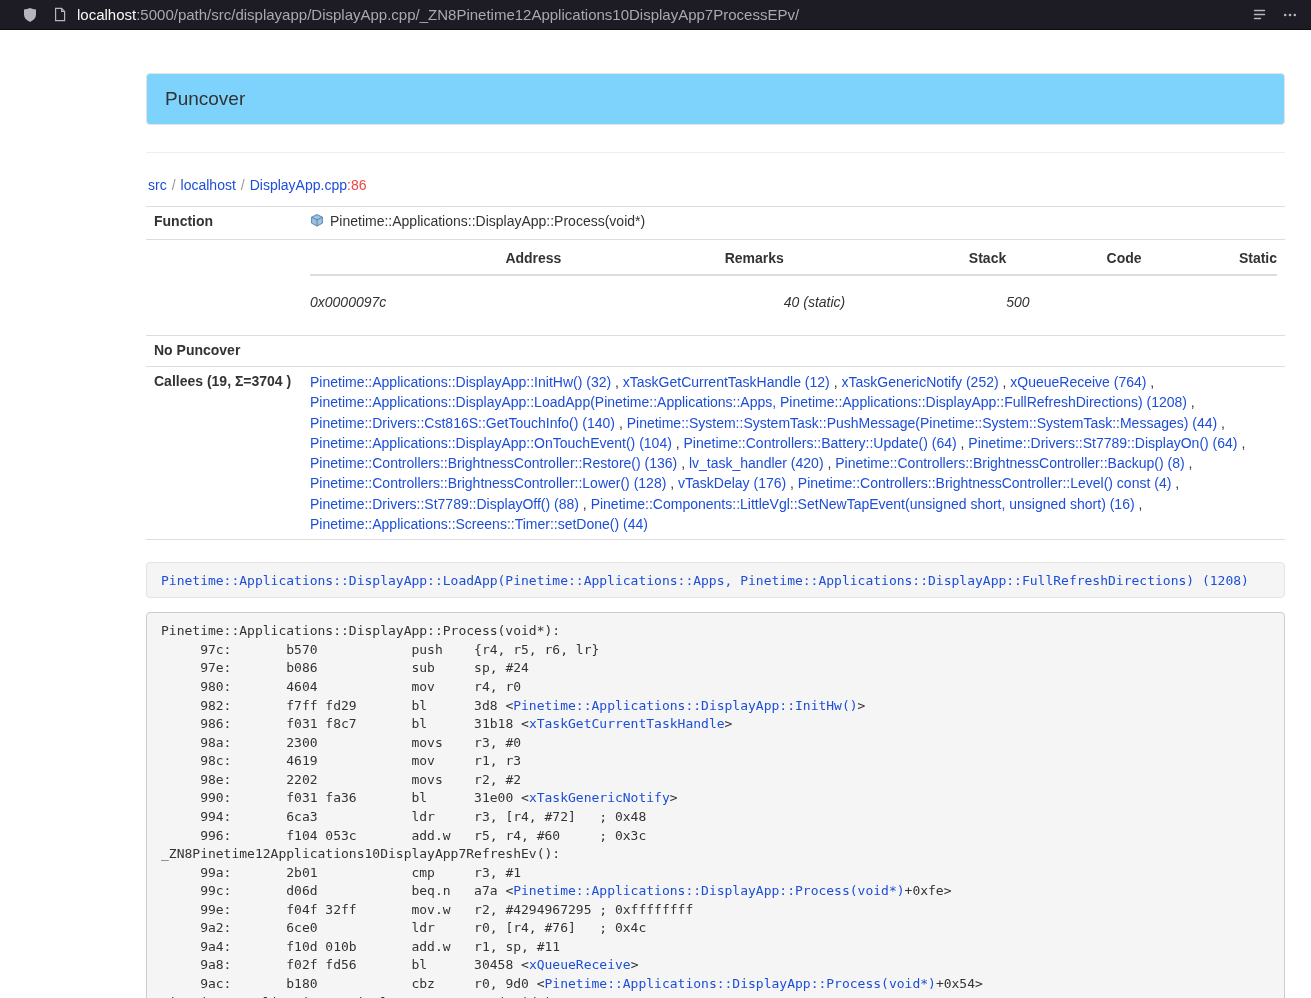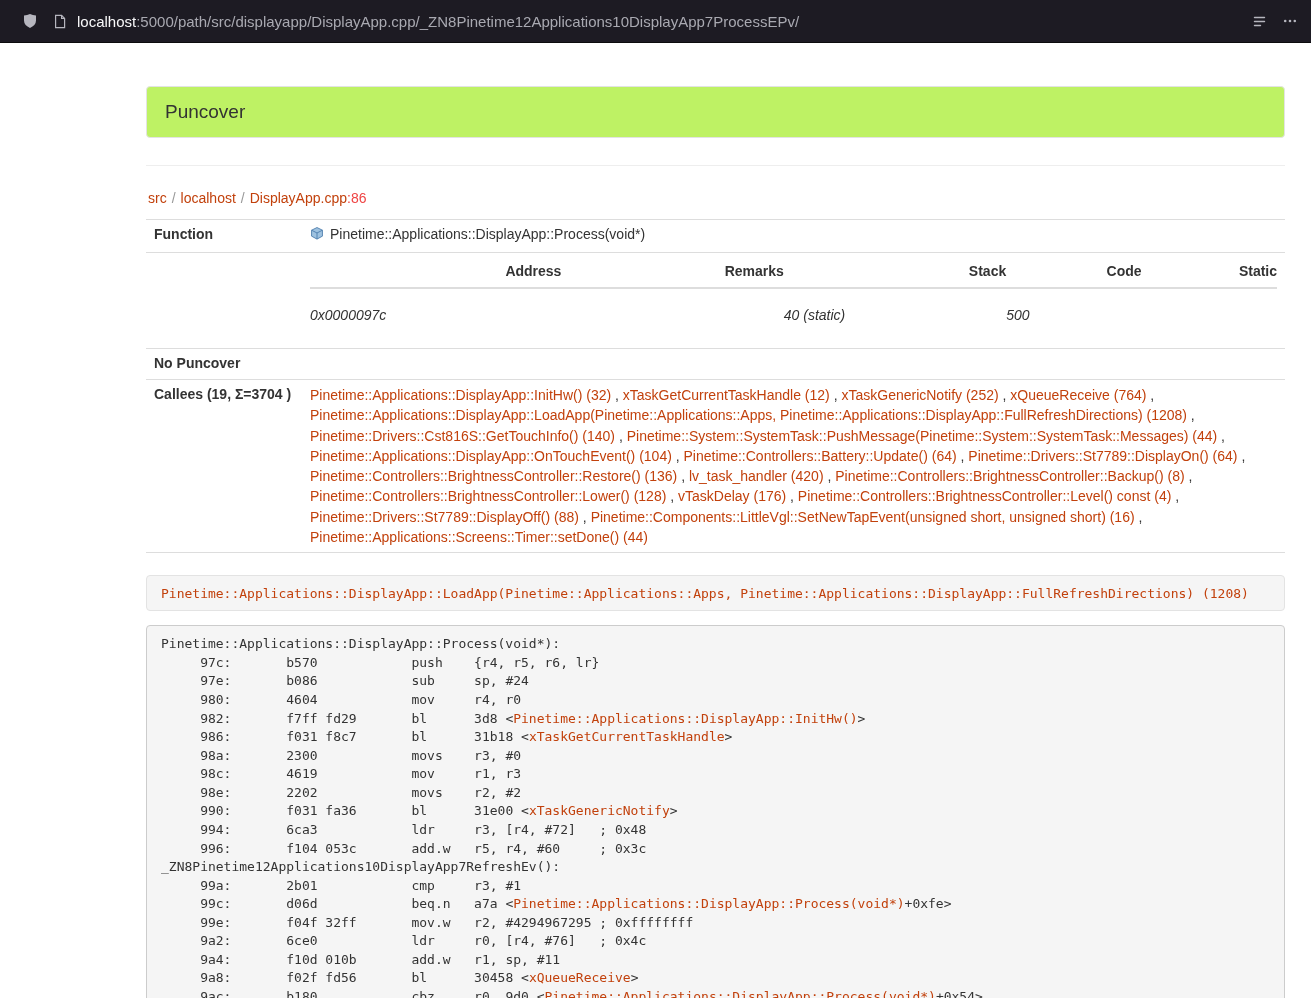--- a/index.html
+++ b/index.html
@@ -3,25 +3,25 @@
 <meta charset="utf-8">
 <style>
   * { box-sizing: border-box; }
   html, body { margin: 0; padding: 0; width: 1311px; height: 998px; overflow: hidden; }
   body {
     background: #ffffff;
     font-family: "Liberation Sans", "DejaVu Sans", sans-serif;
     font-size: 14px;
     color: #333333;
   }
-  a.lnk { color: #c2410c; text-decoration: none; cursor: pointer; }
+  a.lnk { color: #1d4ed8; text-decoration: none; cursor: pointer; }
 
   
   .chrome {
-    height: 43px;
+    height: 30px;
     background: #1d1b23;
     border-bottom: 1px solid #0c0c0d;
     display: flex;
     align-items: center;
   }
   .chrome-icon { display: inline-flex; align-items: center; justify-content: center; }
   .icon-shield { margin-left: 22px; }
   .icon-pageinfo { margin-left: 15px; }
   .urlbar {
     flex: 1;
@@ -34,21 +34,21 @@
   .url-host { color: #f9f9fa; }
   .url-rest { color: #a9a9b1; }
   .icon-reader { margin-right: 16px; }
   .icon-kebab { margin-right: 14px; }
 
   
   .main { margin: 0 26px 0 146px; }
 
   .jumbotron {
     margin-top: 43px;
-    background: #bef264;
+    background: #7dd3fc;
     border: 1px solid #e3e3e3;
     border-radius: 4px;
     padding: 14px 18px;
     font-size: 19px;
     color: #333;
   }
 
   hr.rule { border: 0; border-top: 1px solid #eeeeee; margin: 27px 0 24px 0; }
 
   .breadcrumb { margin: 0 0 13px 2px; }

